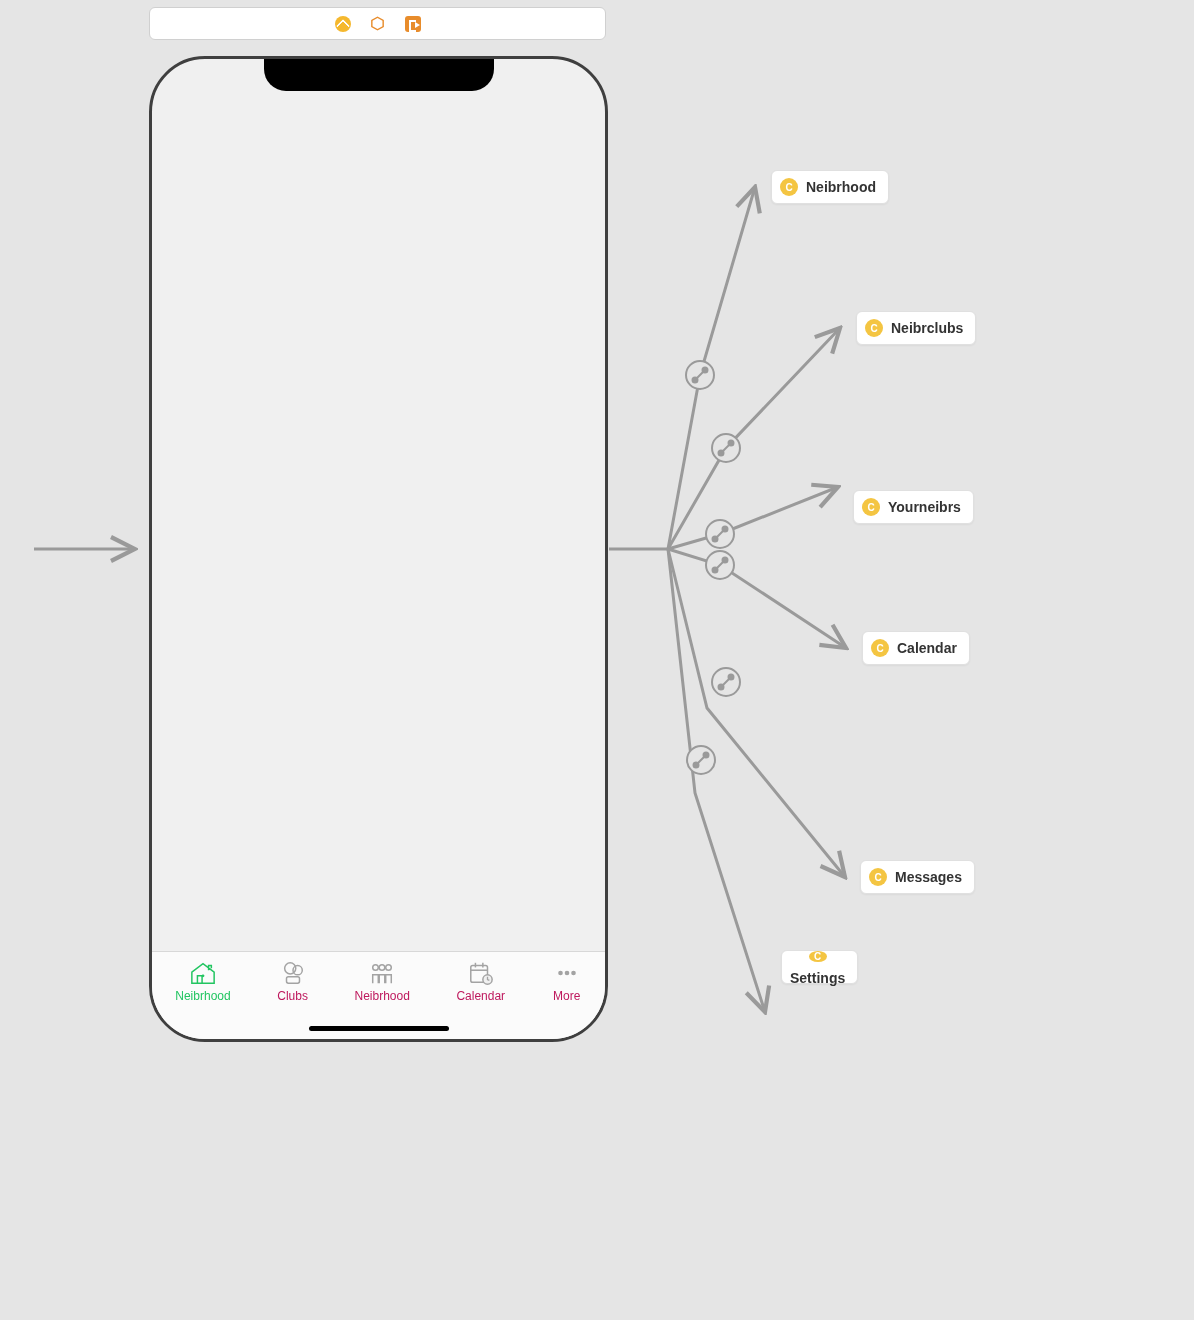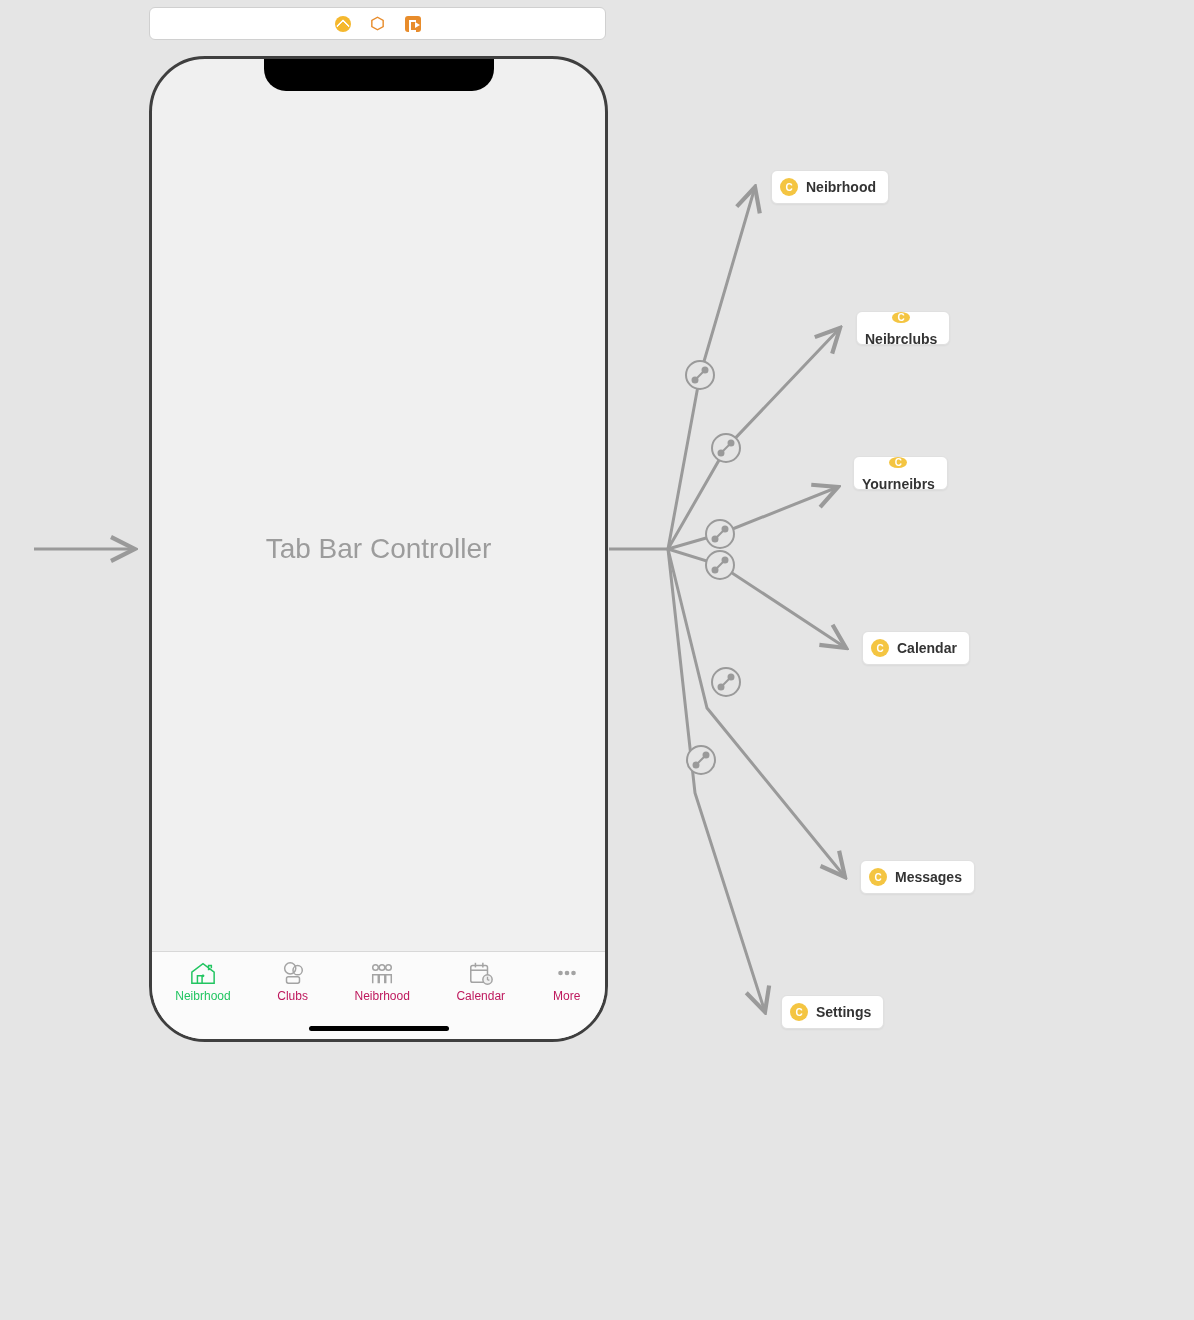--- a/index.html
+++ b/index.html
@@ -167,21 +167,20 @@
   <span class="ticon cube">
     <svg width="17" height="17" viewBox="0 0 24 24">
         <path fill="#e88c2b" d="M12 2l9 5v10l-9 5-9-5V7l9-5zm0 2.2L5 8v8l7 3.8L19 16V8l-7-3.8z"></path>
       </svg>
   </span>
   <span class="ticon exit"></span>
 </div>
 
 <div class="phone">
   <div class="notch"></div>
-  <div class="phone-title">Tab Bar Controller</div>
   <div class="tabbar">
     <div class="tabitem active">
       <svg viewBox="0 0 32 28">
           <path fill="none" stroke="#22c561" stroke-width="1.6" d="M4 13l12-9 12 9v12H4zM10 25v-8h5v8M22 11V6h3v3"></path>
           <circle cx="16" cy="17" r="1.5" fill="#22c561"></circle>
         </svg>
       <span>Neibrhood</span>
     </div>
     <div class="tabitem">
       <svg viewBox="0 0 32 28">
@@ -222,32 +221,32 @@
       <span>More</span>
     </div>
   </div>
   <div class="home-indicator"></div>
 </div>
 
 <div class="node" style="left:771px; top:170px;">
   <span class="dot"></span>
   <span>Neibrhood</span>
 </div>
-<div class="node" style="left:856px; top:311px;flex-direction:column;">
+<div class="node" style="left:856px; top:311px;">
   <span class="dot"></span>
   <span>Neibrclubs</span>
 </div>
-<div class="node" style="left:853px; top:456px;flex-direction:column;">
+<div class="node" style="left:853px; top:490px;">
   <span class="dot"></span>
   <span>Yourneibrs</span>
 </div>
 <div class="node" style="left:862px; top:631px;">
   <span class="dot"></span>
   <span>Calendar</span>
 </div>
 <div class="node" style="left:860px; top:860px;justify-content:flex-end;">
   <span class="dot"></span>
   <span>Messages</span>
 </div>
-<div class="node" style="left:781px; top:995px;">
+<div class="node" style="left:781px; top:950px;flex-direction:column;">
   <span class="dot"></span>
   <span>Settings</span>
 </div>
 
 </body></html>

